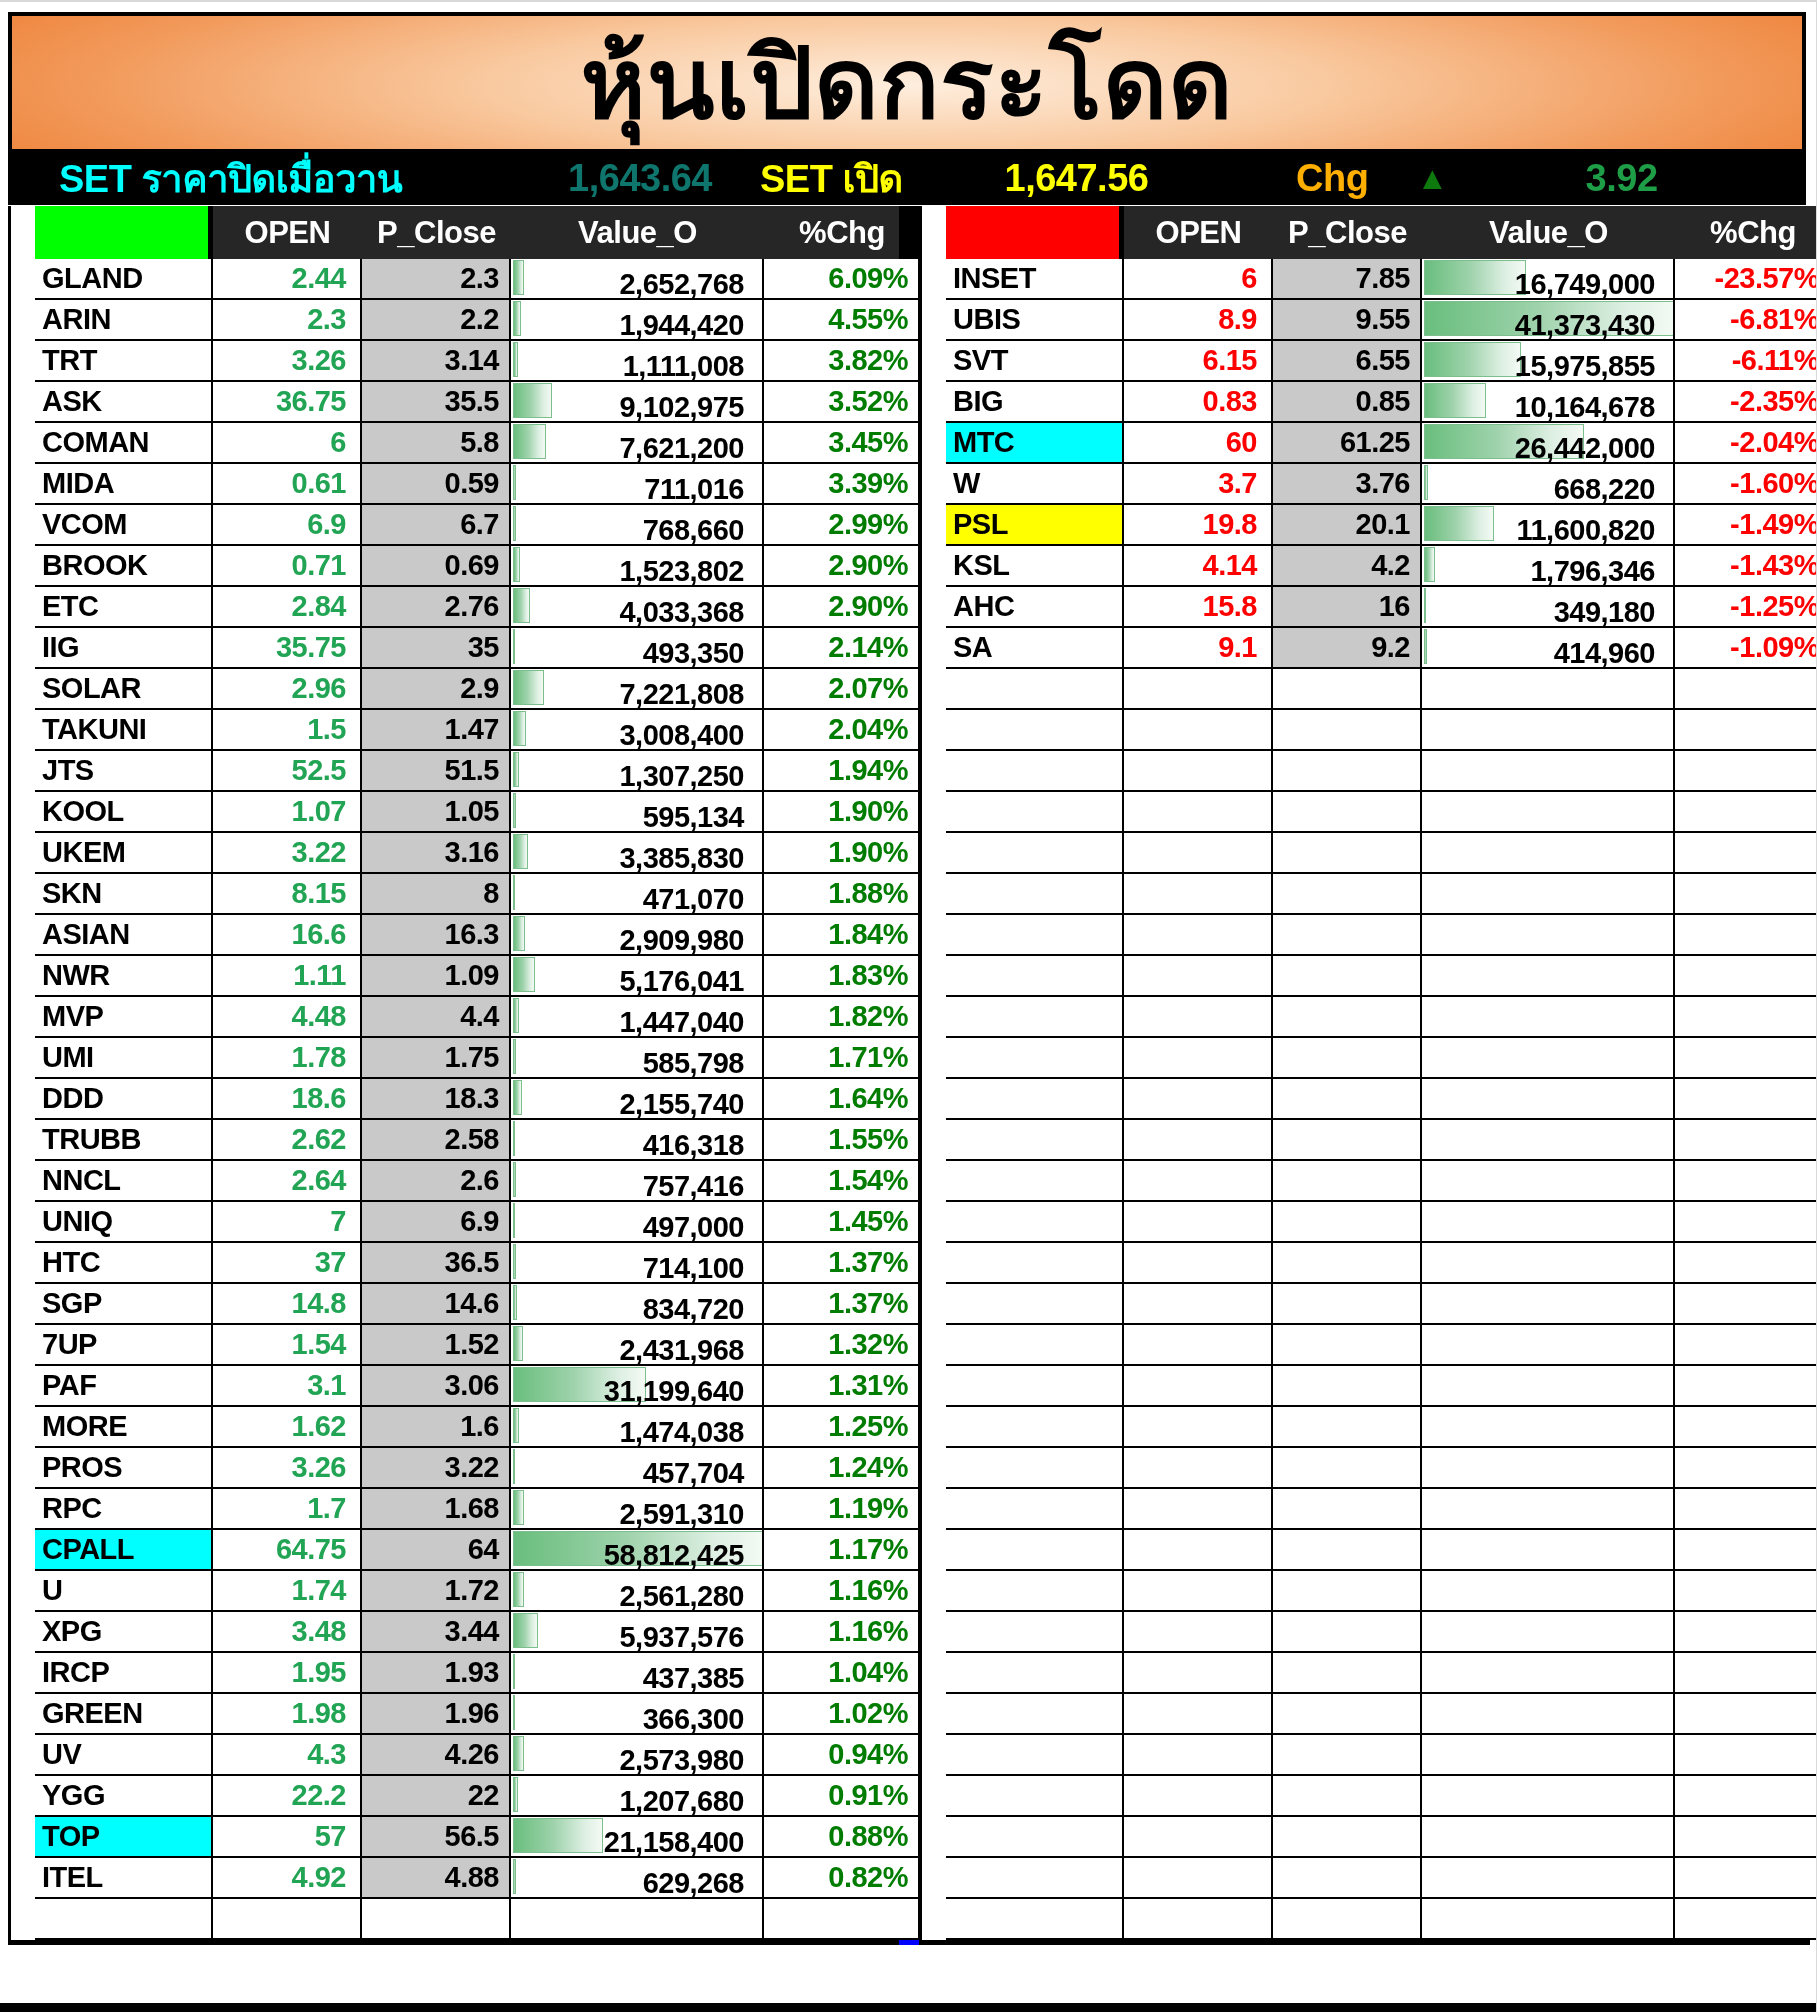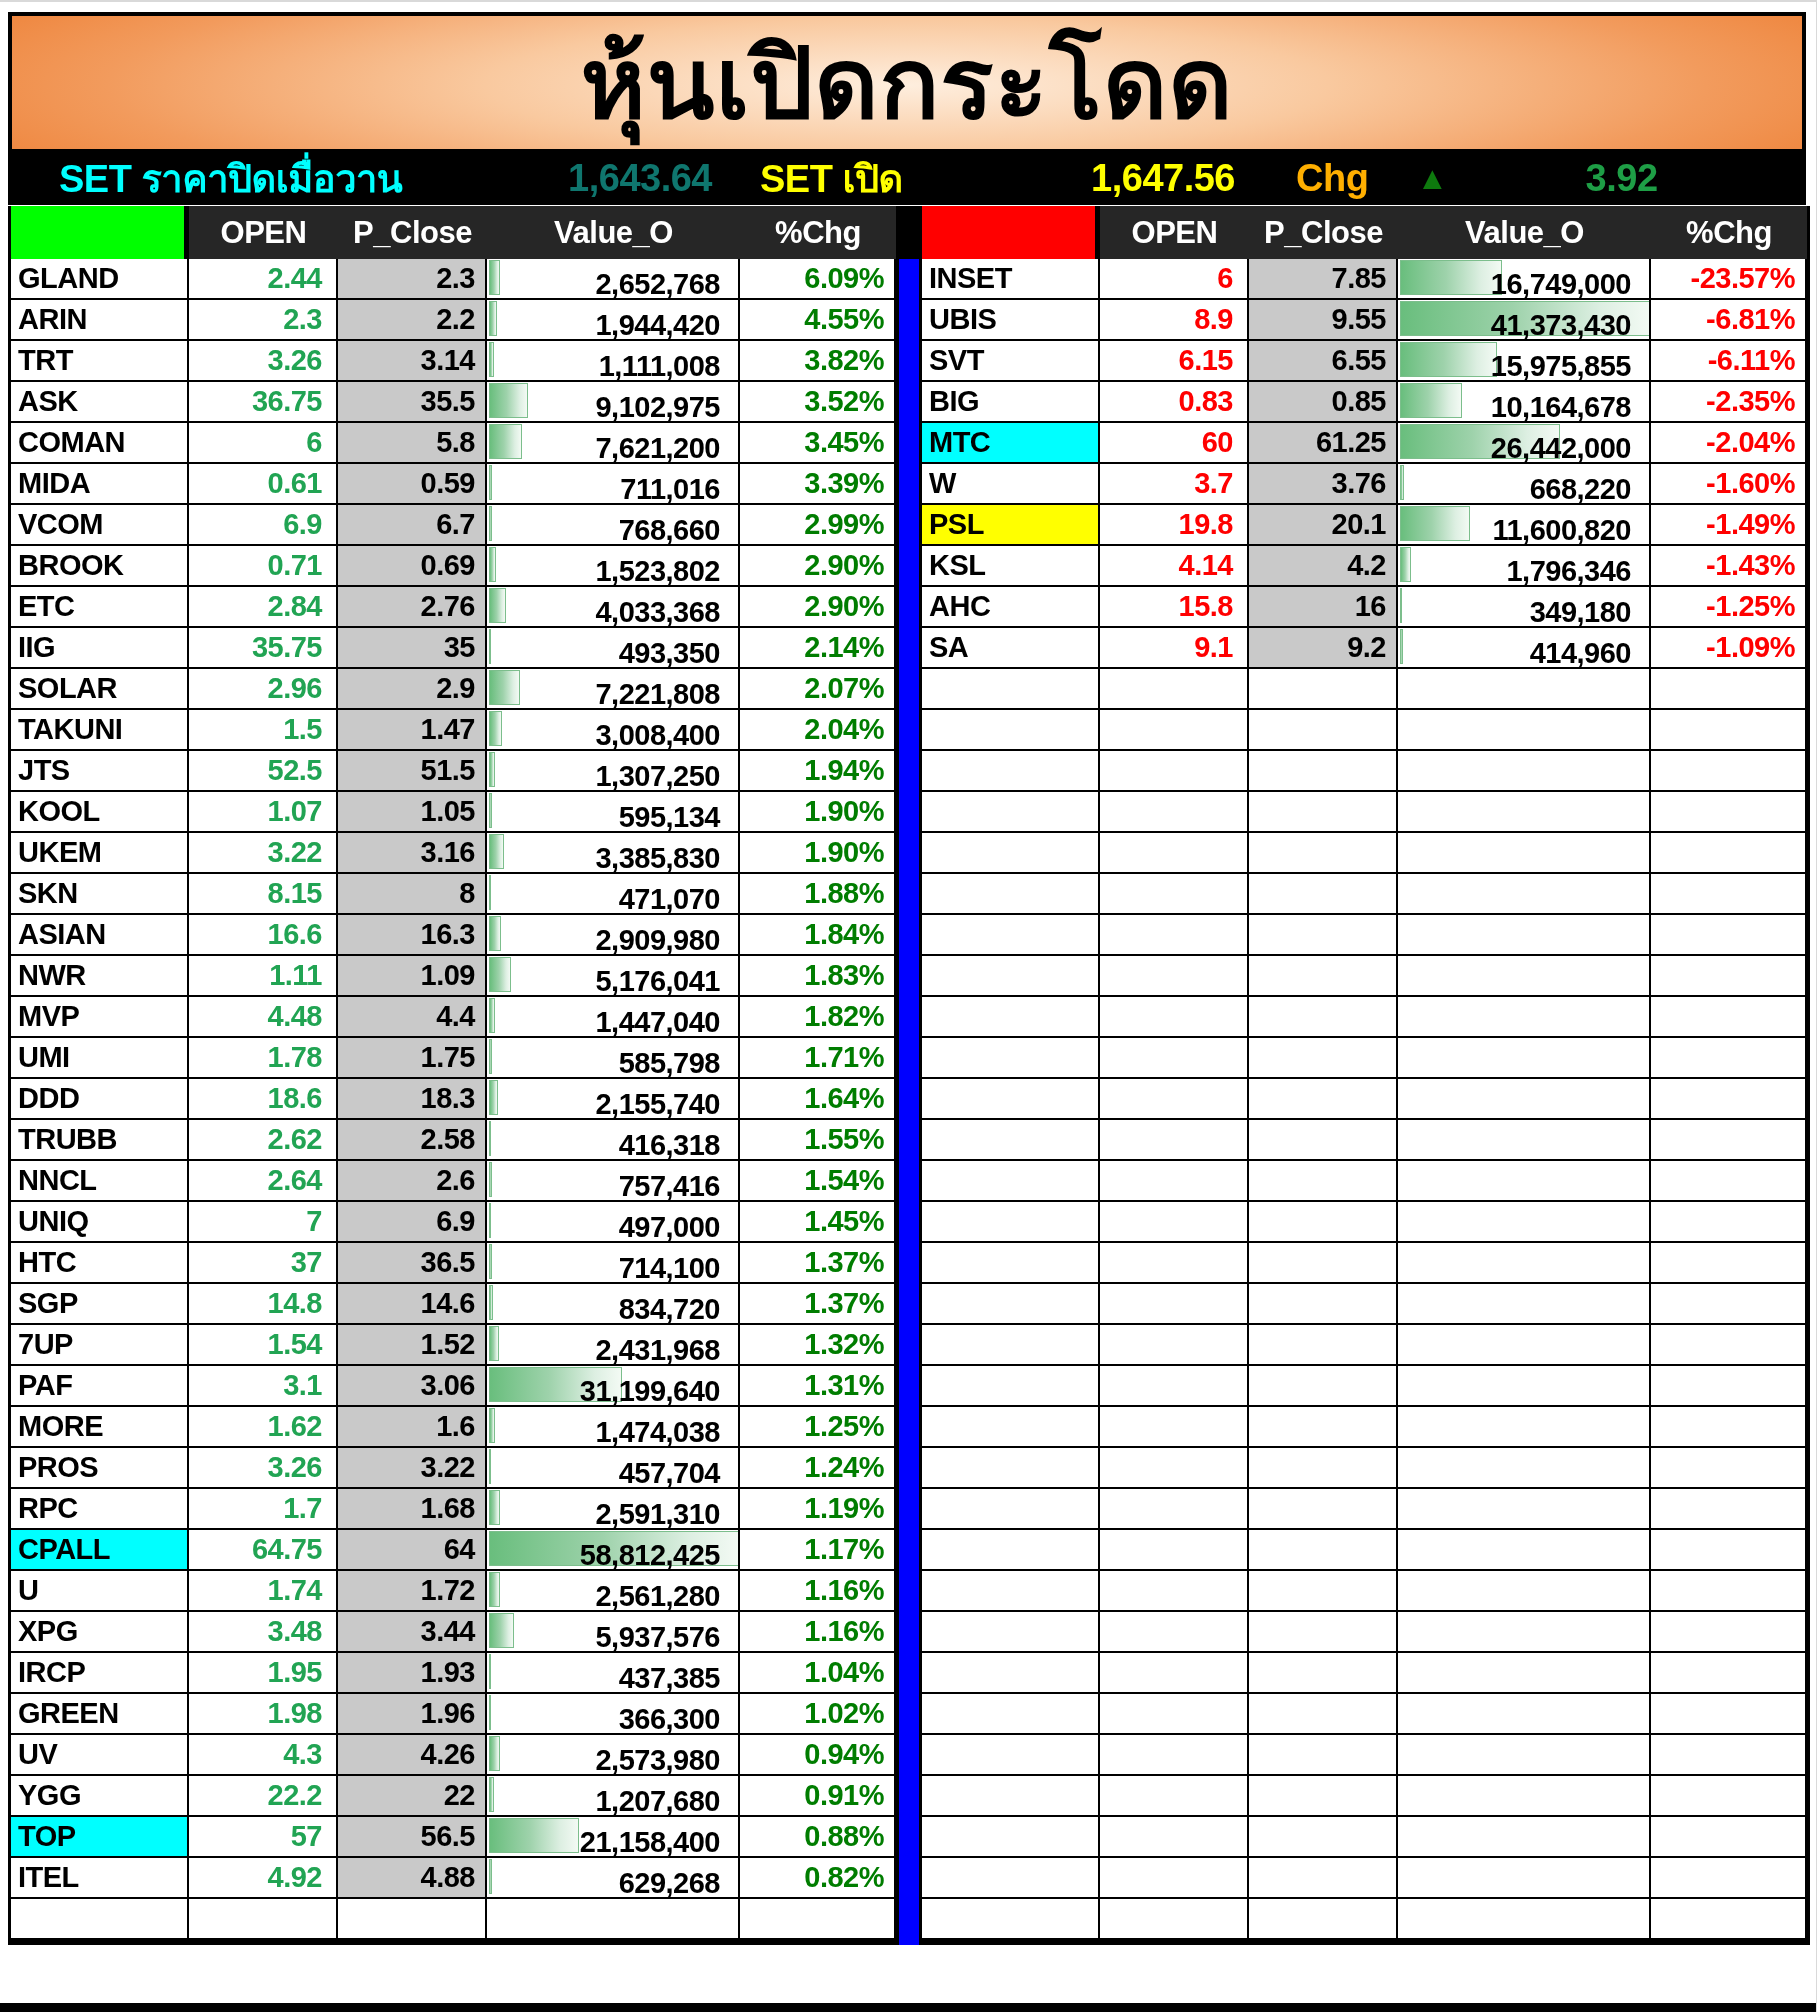--- a/index.html
+++ b/index.html
@@ -18,29 +18,29 @@
   }
   .title-band .title-text { font-size:99px; color:#000; letter-spacing:1px;text-align:right; }
   
   .set-bar {
     position:absolute; left:8px; top:150px; width:1798px; height:53px; background:#000;
     display:flex; align-items:center; font-size:38px; letter-spacing:-0.5px;
   }
   .sb-prev-label { margin-left:51px; width:366px; color:#00ffff; }
   .sb-prev-value { width:287px; text-align:right; color:#0f766e; }
   .sb-open-label { margin-left:48px; width:158px; color:#ffff00; }
-  .sb-open-value { width:317px; text-align:right; color:#ffff00; }
+  .sb-open-value { width:317px; text-align:center; color:#ffff00; }
   .sb-chg-label  { margin-left:61px; color:#ffaf00; }
   .sb-arrow      { margin-left:48px; color:#0e7a0e; font-size:32px; }
   .sb-chg-value  { width:210px; text-align:right; color:#1e9e46; }
   
   .tables-row { position:absolute; left:8px; top:204px; display:flex; }
   .stock-table {
     width:891px; box-sizing:border-box; background:#fff;
-    border-left:3px solid #000; border-right:3px solid #000; border-bottom:5px solid #000;
+    border-left:3px solid #000; border-right:3px solid #000; border-bottom:5px solid #000;padding-left:24px;
   }
   .thead { display:grid; grid-template-columns:178px 149px 149px 253px 156px; height:53px; background:#000; }
   .corner { box-sizing:border-box; border-right:5px solid #000; }
   .hcell {
     background:#262626; color:#fff; font-size:31px;
     display:flex; align-items:center; justify-content:center; letter-spacing:-0.5px;
   }
   .trow { display:grid; grid-template-columns:178px 149px 149px 253px 156px; height:41px; }
   .cell {
     box-sizing:border-box; border-right:2px solid #000; border-bottom:2px solid #000;

